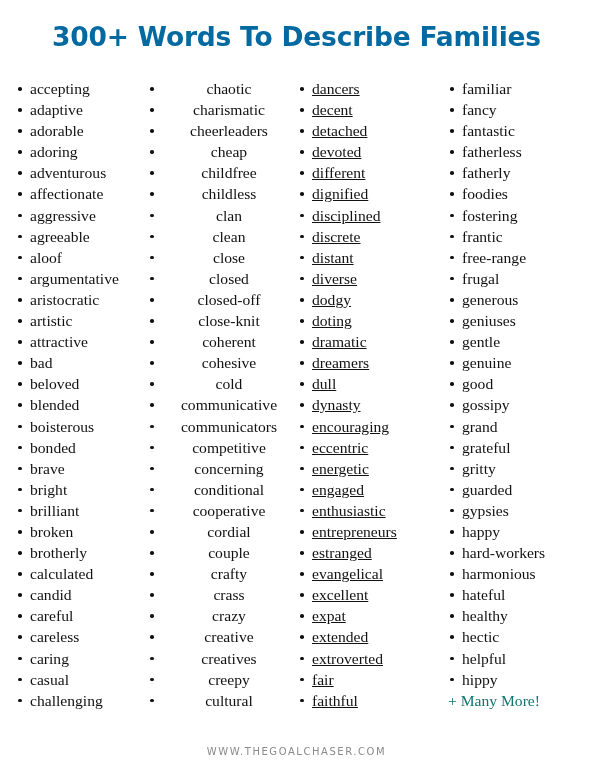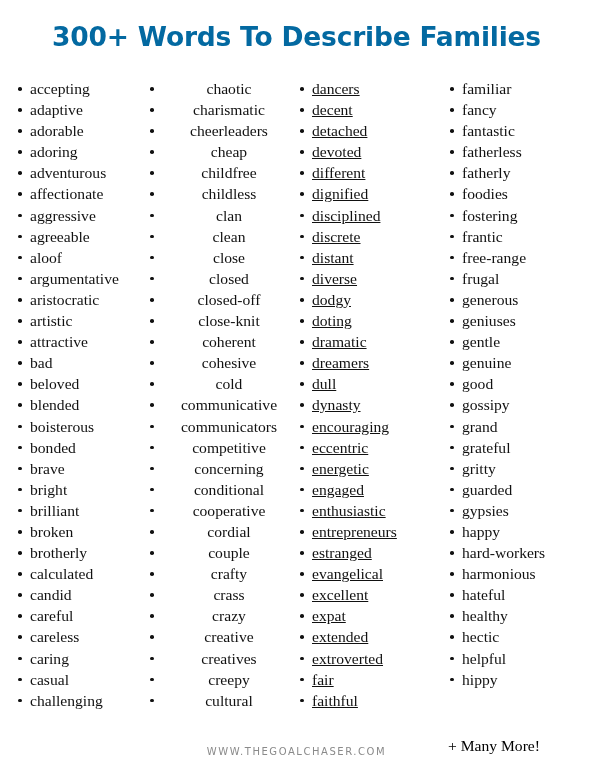--- a/index.html
+++ b/index.html
@@ -77,22 +77,21 @@
     height: 3.6px;
     border-radius: 50%;
     background: #111111;
   }
   .more-item {
     font-size: 15.6px;
     line-height: 21.1px;
     height: 21.1px;
     white-space: nowrap;
     padding-left: 2px;
-    color: #000000;
-    margin-top: 45px;
+    color: #0f766e;
   }
   .footer {
     position: absolute;
     left: 0;
     right: 0;
     top: 741px;
     text-align: center;
   }
   .footer-url {
     font-family: "DejaVu Sans", "Liberation Sans", sans-serif;

